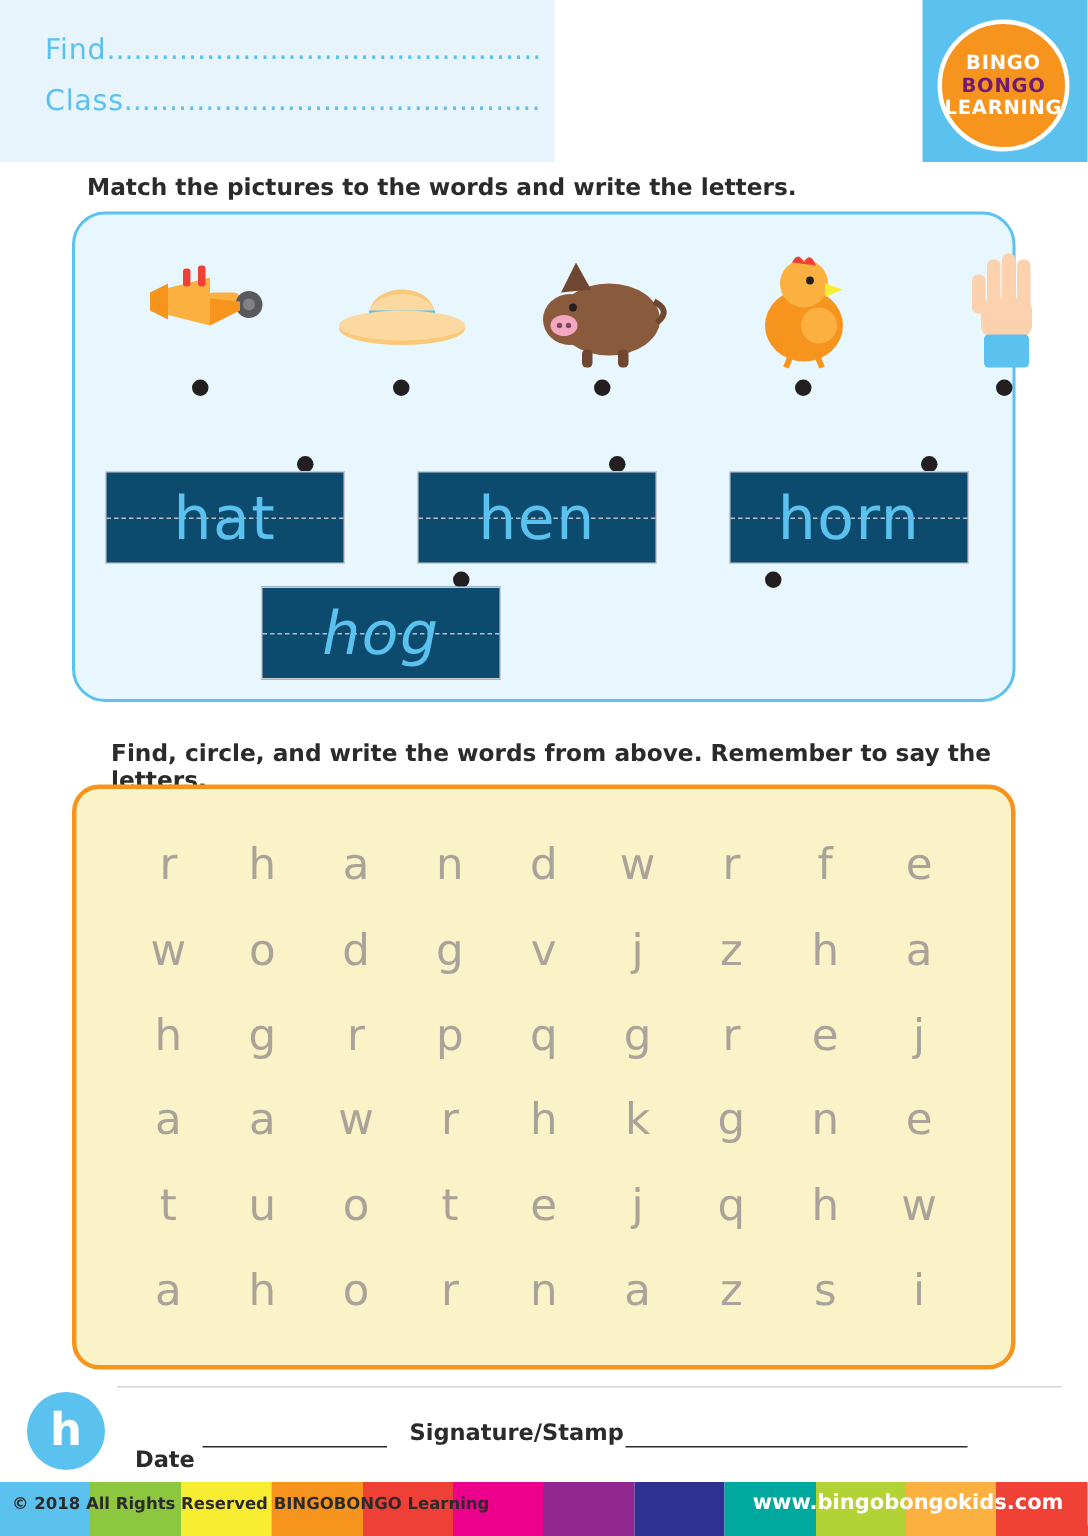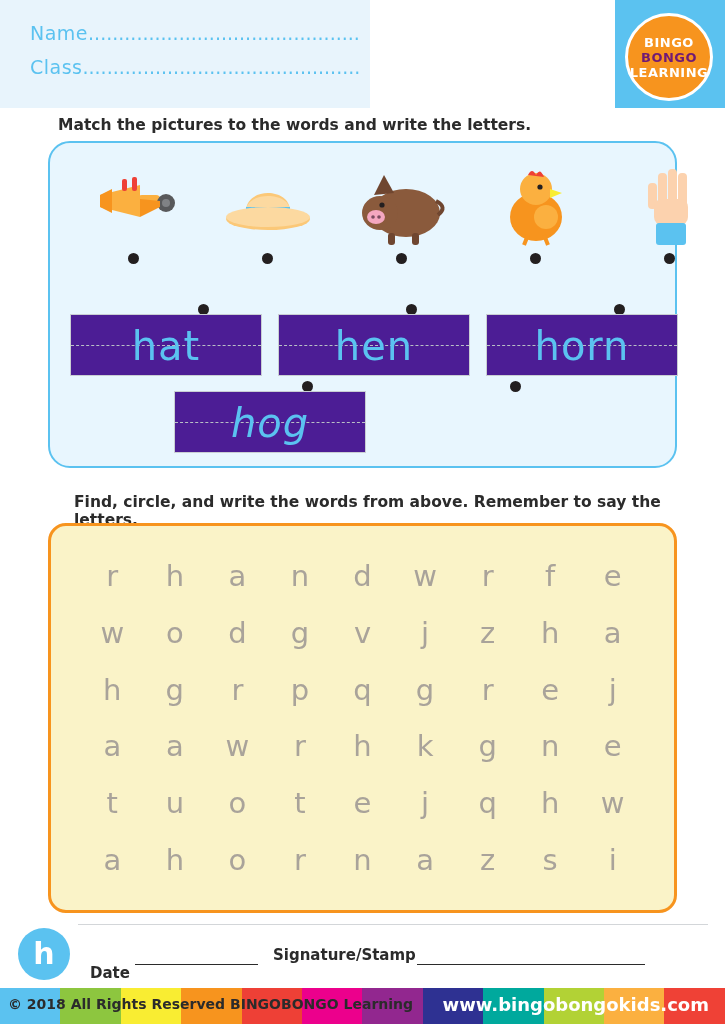--- a/index.html
+++ b/index.html
@@ -144,23 +144,23 @@
 
   .dot {
     position: absolute;
     width: 11px; height: 11px;
     border-radius: 50%;
     background: #231f20;
   }
 
   .word-box {
     position: absolute;
-    width: 192px;
+    width: 160px;
     height: 62px;
-    background: #4c1d95;
+    background: #0c4a6e;
     border: 1px solid #c9ced3;
     box-sizing: border-box;
   }
   .word-box .mid-line {
     position: absolute;
     left: 0; top: 30px;
     width: 100%;
     border-top: 1px dashed #b9bfc6;
   }
   .word-box .word {
@@ -248,47 +248,47 @@
     border-bottom: 1.5px solid #2b2b2b;
     top: 44px;
   }
   #ul-date { left: 135px; width: 123px; }
   #ul-sig  { left: 417px; width: 228px; }
 
   .copyright {
     position: absolute;
     left: 8px; top: 76px;
     color: #2b2b2b;
-    font-size: 14px;
+    font-size: 11px;
     font-weight: bold;
   }
   .website {
     position: absolute;
     right: 16px; top: 74px;
     color: #ffffff;
-    font-size: 18px;
+    font-size: 14px;
     font-weight: bold;
   }
   .color-strip {
     position: absolute;
     left: 0; top: 68px;
     width: 725px;
     height: 36px;
     display: flex;
   }
   .color-strip div { height: 100%; }
 </style>
 </head>
 <body>
 
 <div class="header">
 
   <div class="header-left">
     <div class="field-line">
-      <span>Name</span><span class="dots">...........................................................</span>
+      <span>Find</span><span class="dots">...........................................................</span>
     </div>
     <div class="field-line">
       <span>Class</span><span class="dots">...........................................................</span>
     </div>
   </div>
 
 
   <div class="header-right">
     <div class="logo-circle">
       <div class="logo-text">

